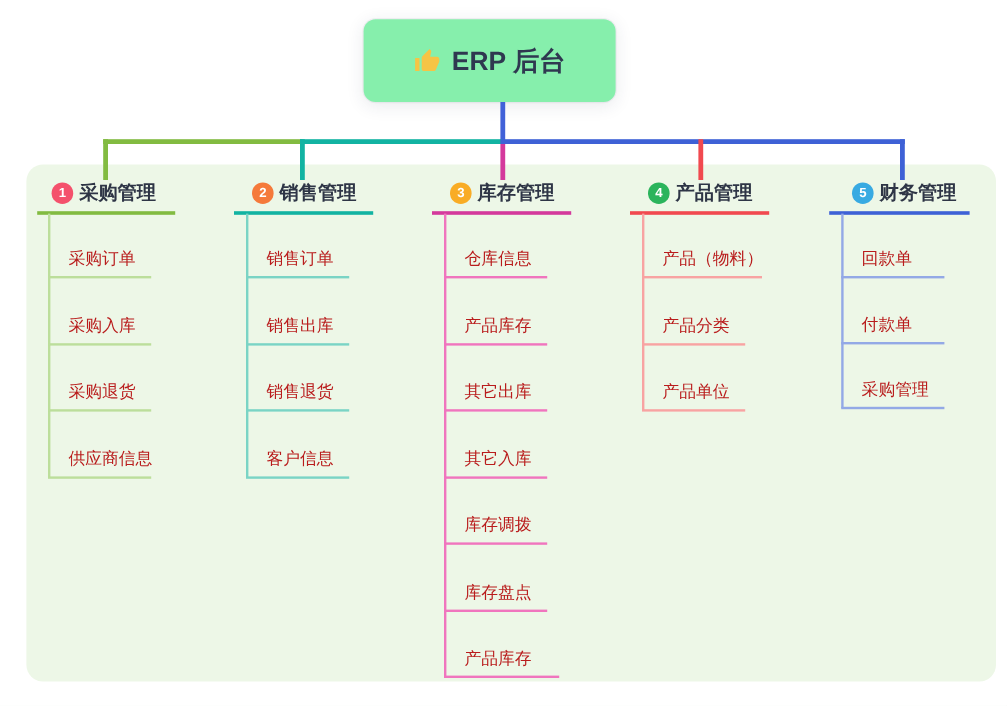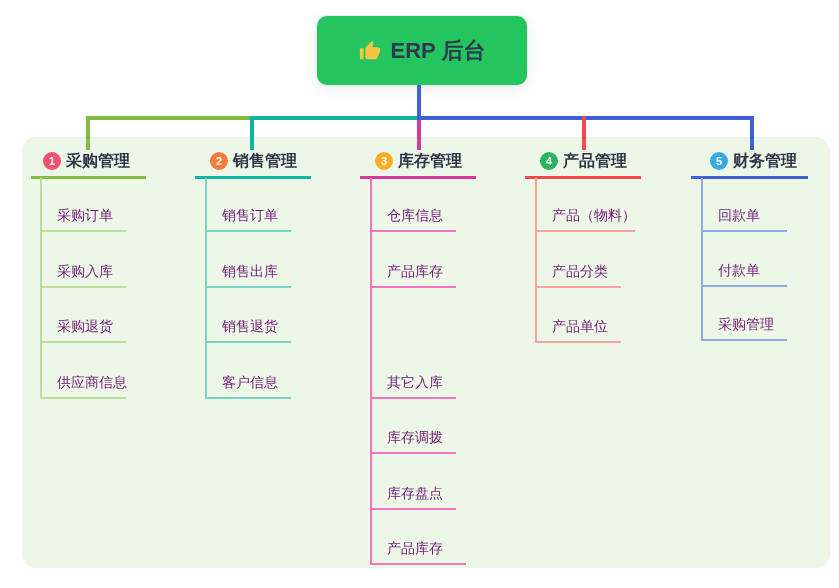--- a/index.html
+++ b/index.html
@@ -1,32 +1,32 @@
 <!DOCTYPE html>
 <html><head>
 <meta charset="utf-8">
 <style>
   html,body{margin:0;padding:0;background:#ffffff;}
   .stage{position:relative;width:839px;height:588px;background:#ffffff;overflow:hidden;
          font-family:"Liberation Sans","DejaVu Sans",sans-serif;}
   .panel{position:absolute;left:22px;top:137px;width:808px;height:431px;
          background:#EDF7E7;border-radius:14px;}
-  .root-card{position:absolute;left:317px;top:16px;width:210px;height:69px;background:#22c55e;
+  .root-card{position:absolute;left:303px;top:16px;width:210px;height:69px;background:#86efac;
          border-radius:10px;box-shadow:0 3px 14px rgba(40,50,80,.10),0 0 0 1px #f4f4f6;
          display:flex;align-items:center;justify-content:center;gap:10px;}
   .root-title{font-size:22px;font-weight:600;color:#2F3850;white-space:nowrap;}
   .cline{position:absolute;}
   .branch-head{position:absolute;height:20px;display:flex;align-items:center;gap:5px;}
   .badge{width:18px;height:18px;border-radius:50%;color:#fff;font-size:11px;font-weight:bold;
          line-height:18px;text-align:center;flex:0 0 auto;}
   .branch-label{font-size:16px;font-weight:600;color:#2E3546;white-space:nowrap;}
   .u{position:absolute;height:3px;}
   .vline{position:absolute;width:2px;}
   .child{position:absolute;width:86px;}
-  .child-label{display:block;padding:0 0 5px 17px;font-size:14px;color:#701a75;white-space:nowrap;}
+  .child-label{display:block;padding:0 0 5px 17px;font-size:14px;color:#b91c1c;white-space:nowrap;}
   .child-line{display:block;height:2px;}
 </style>
 </head>
 <body>
 
 <div class="stage">
 
   <div class="panel"></div>
 
   <div class="root-card">
@@ -99,20 +99,24 @@
   <i class="u" style="left:360px;top:176px;width:116px;background:#D4399C"></i>
   <i class="vline" style="left:370px;top:178px;height:386px;background:#F075BE"></i>
   <div class="child" style="left:370px;top:263px">
     <span class="child-label">产品库存</span>
     <i class="child-line" style="background:#F075BE"></i>
   </div>
   <div class="child" style="left:370px;top:207px">
     <span class="child-label">仓库信息</span>
     <i class="child-line" style="background:#F075BE"></i>
   </div>
+  <div class="child" style="left:370px;top:318px">
+    <span class="child-label">其它出库</span>
+    <i class="child-line" style="background:#F075BE"></i>
+  </div>
   <div class="child" style="left:370px;top:374px">
     <span class="child-label">其它入库</span>
     <i class="child-line" style="background:#F075BE"></i>
   </div>
   <div class="child" style="left:370px;top:429px">
     <span class="child-label">库存调拨</span>
     <i class="child-line" style="background:#F075BE"></i>
   </div>
   <div class="child" style="left:370px;top:485px">
     <span class="child-label">库存盘点</span>

